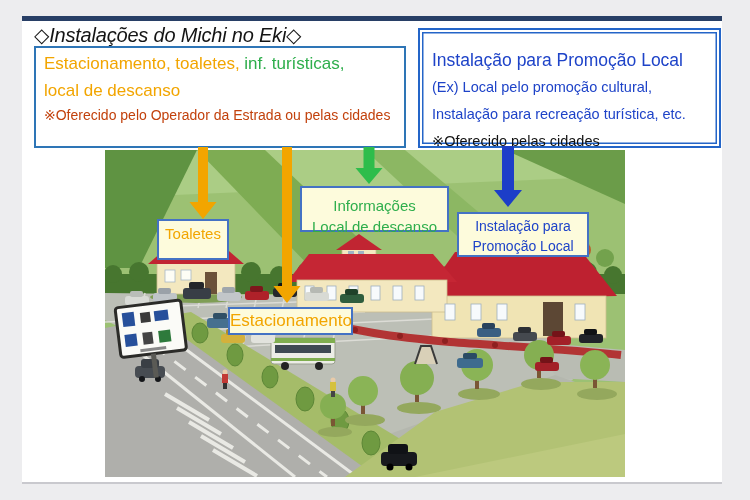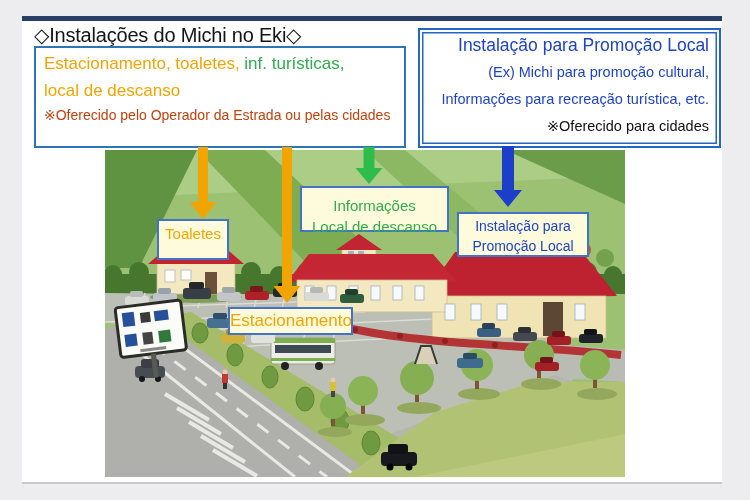--- a/index.html
+++ b/index.html
@@ -11,38 +11,37 @@
   }
   .slide{
     position:absolute;left:22px;top:16px;width:700px;height:466px;
     background:#FFFFFF;border-bottom:2px solid #C9C9CE;
   }
   .top-bar{
     position:absolute;left:0;top:0;width:100%;height:5px;background:#283F66;
   }
   .title{
     position:absolute;left:12px;top:7px;width:560px;
-    font-size:20px;color:#141414;letter-spacing:-0.2px;white-space:nowrap;
+    font-size:20px;color:#141414;letter-spacing:-0.2px;white-space:nowrap;font-style:italic;
   }
   .left-box{
     position:absolute;left:12px;top:30px;width:372px;height:102px;
     box-sizing:border-box;border:2.5px solid #2E75B6;background:#FFFFFF;
     padding:2px 8px 0 8px;
   }
   .left-box .big-line{font-size:17px;line-height:27px;white-space:nowrap;}
   .txt-orange{color:#F2A500;}
   .txt-green{color:#2EAE4C;}
   .txt-blue{color:#1E43C8;}
   .left-box .note{font-size:14px;line-height:16px;color:#c2410c;margin-top:3px;}
   .right-box{
     position:absolute;left:396px;top:12px;width:303px;height:120px;
     box-sizing:border-box;border:2px solid #2465C8;background:#FFFFFF;
     box-shadow:inset 0 0 0 2px #FFFFFF, inset 0 0 0 3.5px #2465C8;
-    padding:2px 10px 0 12px;
-    text-align:right;
+    padding:17px 10px 0 12px;
   }
   .right-box .rb-title{font-size:17.5px;line-height:27px;color:#1E43C8;white-space:nowrap;}
   .right-box .rb-line{font-size:14.5px;line-height:27px;color:#1E43C8;white-space:nowrap;}
   .right-box .rb-note{font-size:14.5px;line-height:26px;color:#111;white-space:nowrap;}
   .photo{
     position:absolute;left:83px;top:134px;width:520px;height:327px;
   }
   .overlay{
     position:absolute;left:0;top:0;width:700px;height:466px;pointer-events:none;
   }
@@ -64,23 +63,23 @@
   <div class="title">◇Instalações do Michi no Eki◇</div>
 
   <div class="left-box">
     <div class="big-line"><span class="txt-orange">Estacionamento, toaletes, </span><span class="txt-green">inf. turísticas,</span></div>
     <div class="big-line txt-orange">local de descanso</div>
     <div class="note">※Oferecido pelo Operador da Estrada ou pelas cidades</div>
   </div>
 
   <div class="right-box">
     <div class="rb-title">Instalação para Promoção Local</div>
-    <div class="rb-line">(Ex) Michi para promoção cultural,</div>
-    <div class="rb-line">Informações para recreação turística, etc.</div>
-    <div class="rb-note">※Oferecido para cidades</div>
+    <div class="rb-line">(Ex) Local pelo promoção cultural,</div>
+    <div class="rb-line">Instalação para recreação turística, etc.</div>
+    <div class="rb-note">※Oferecido pelas cidades</div>
   </div>
 
   <svg class="photo" viewBox="0 0 520 327" aria-hidden="true">
 
     <rect x="0" y="0" width="520" height="327" fill="#9CC173"></rect>
     <polygon points="0,0 520,0 520,26 0,48" fill="#ABCD85"></polygon>
     <polygon points="0,0 92,0 34,118 0,118" fill="#5F9342"></polygon>
     <polygon points="92,0 160,0 285,118 210,122" fill="#7EAC53"></polygon>
     <polygon points="400,0 520,0 520,54" fill="#6B9C49"></polygon>
     <polygon points="260,0 300,0 430,110 380,112" fill="#8CB763"></polygon>

